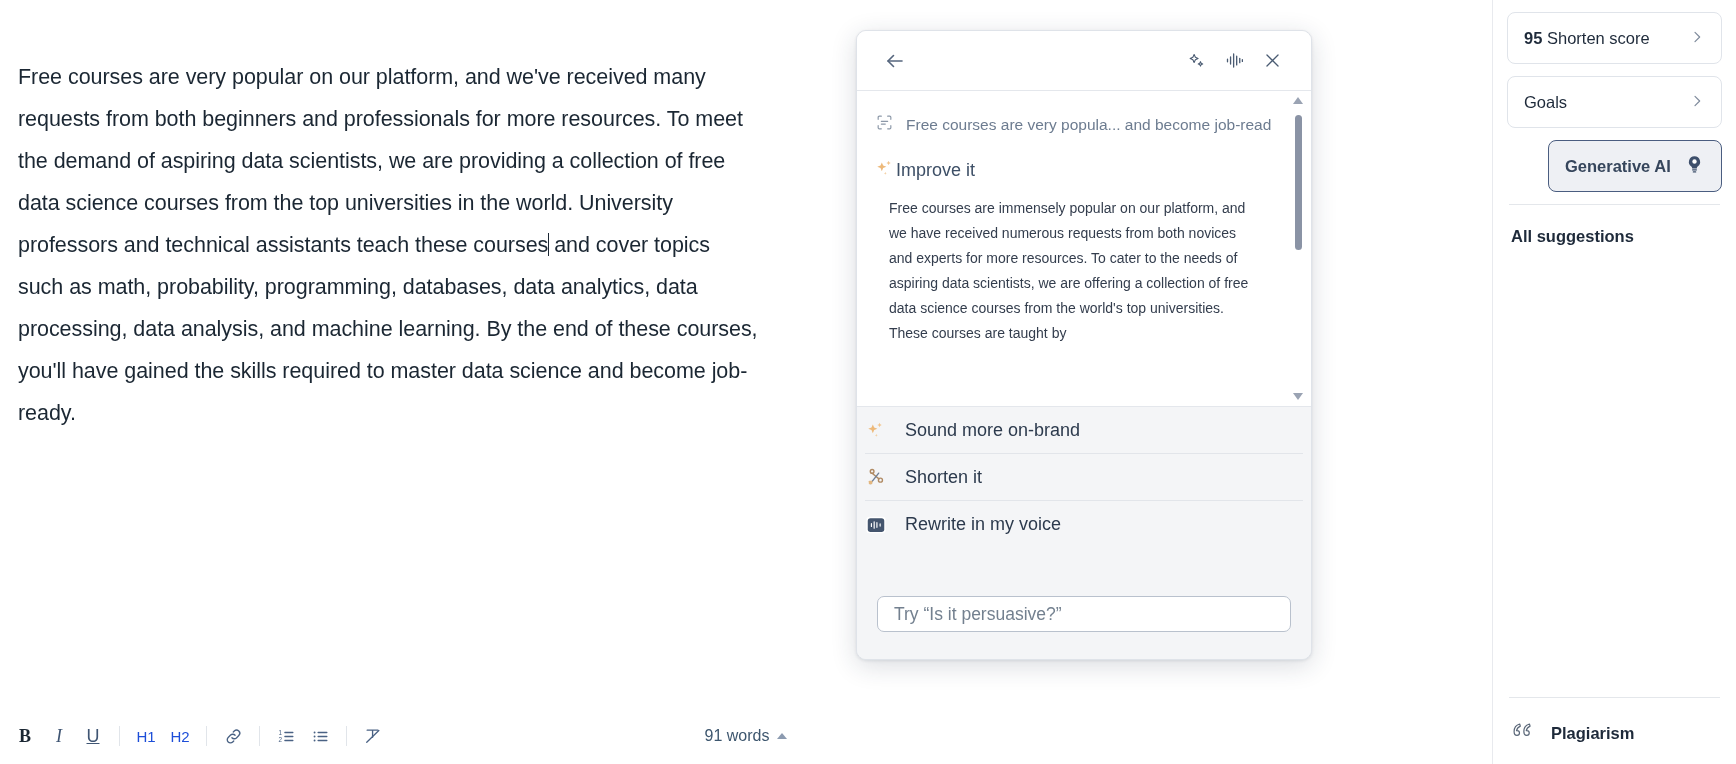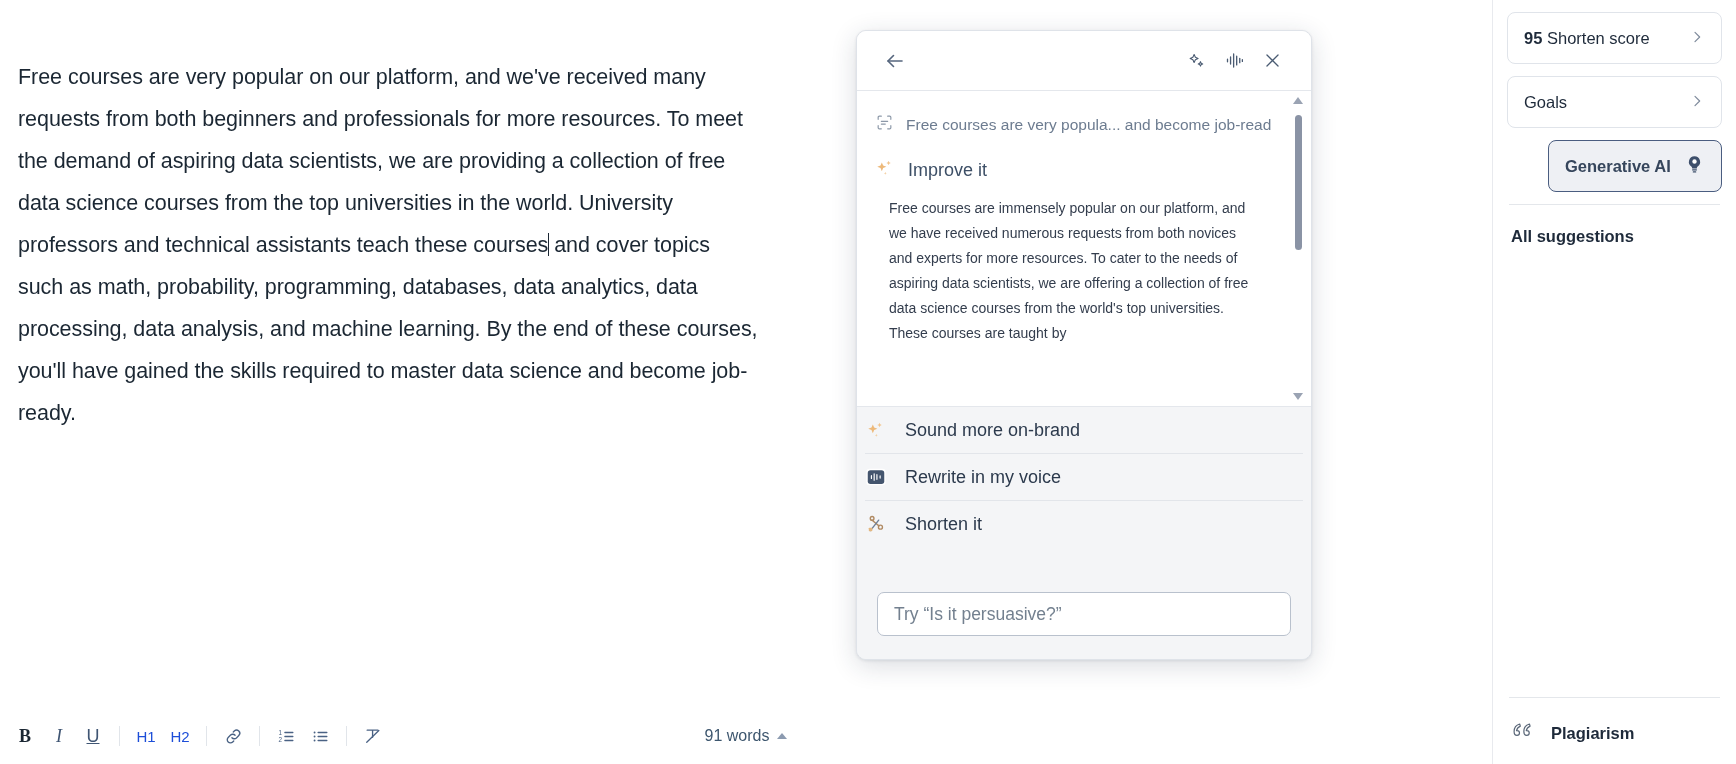--- a/index.html
+++ b/index.html
@@ -145,21 +145,20 @@
   }
   .src-text {
     font-size: 15.5px;
     color: #6d7c90;
     white-space: nowrap;
     overflow: hidden;
   }
   .improve-row {
     display: flex;
     align-items: center;
-    gap: 12px;
     margin-bottom: 13px;
   }
   .improve-label {
     font-size: 18px;
     color: #3d4f66;
   }
   .sugg-text {
     font-size: 14px;
     line-height: 25px;
     color: #333d4d;
@@ -224,21 +223,21 @@
   
   .prompt-wrap {
     flex: 0 0 76px;
     background: #f4f5f7;
     display: flex;
     align-items: center;
     padding: 0 20px 14px 20px;
   }
   .prompt-box {
     width: 100%;
-    height: 44px;
+    height: 36px;
     background: #ffffff;
     border: 1px solid #b9c1cd;
     border-radius: 7px;
     display: flex;
     align-items: center;
     padding: 0 16px;
   }
   .prompt-box input {
     border: none; outline: none;
     width: 100%;
@@ -444,48 +443,48 @@
 
         <div class="action-row">
           <span class="act-ico">
             <svg width="21" height="21" viewBox="0 0 24 24" fill="none">
               <path d="M7.8 5l1.5 3.6L13 10l-3.7 1.4L7.8 15l-1.5-3.6L2.6 10l3.7-1.4z" fill="#edb97a"></path>
               <path d="M15.5 3.2l.75 1.75L18 5.7l-1.75.75L15.5 8.2l-.75-1.75L13 5.7l1.75-.75z" fill="#f1c58f"></path>
               <path d="M11.8 15.8l.5 1.2 1.2.5-1.2.5-.5 1.2-.5-1.2-1.2-.5 1.2-.5z" fill="#f3cfa2"></path>
             </svg>
           </span>
           <span class="action-label">Sound more on-brand</span>
+        </div>
+
+        <div class="action-row">
+          <span class="act-ico">
+            <svg width="21" height="21" viewBox="0 0 24 24" fill="none" stroke="#b08a63" stroke-width="1.6" stroke-linecap="round">
+              <circle cx="7" cy="5" r="2.1" fill="none"></circle>
+              <circle cx="16.5" cy="15" r="2.3" fill="none"></circle>
+              <path d="M7 7.2L14.8 13.6"></path>
+              <path d="M5 19l9.5-12" stroke="#6f7f96"></path>
+              <rect x="3.2" y="15.6" width="4" height="4" rx="0.8" fill="#e3b780" stroke="none"></rect>
+            </svg>
+          </span>
+          <span class="action-label">Shorten it</span>
         </div>
 
         <div class="action-row">
           <span class="act-ico">
             <svg width="22" height="22" viewBox="0 0 24 24">
               <rect x="1.5" y="3" width="21" height="18" rx="3.5" fill="#ffffff"></rect>
               <rect x="3" y="4.5" width="18" height="15" rx="3" fill="#44556e"></rect>
               <g stroke="#ffffff" stroke-width="1.3" stroke-linecap="round">
                 <path d="M7 10.5v3M10 8.5v7M13 9.5v5M16.5 10.8v2.4"></path>
               </g>
             </svg>
           </span>
           <span class="action-label">Rewrite in my voice</span>
         </div>
 
-        <div class="action-row">
-          <span class="act-ico">
-            <svg width="21" height="21" viewBox="0 0 24 24" fill="none" stroke="#b08a63" stroke-width="1.6" stroke-linecap="round">
-              <circle cx="7" cy="5" r="2.1" fill="none"></circle>
-              <circle cx="16.5" cy="15" r="2.3" fill="none"></circle>
-              <path d="M7 7.2L14.8 13.6"></path>
-              <path d="M5 19l9.5-12" stroke="#6f7f96"></path>
-              <rect x="3.2" y="15.6" width="4" height="4" rx="0.8" fill="#e3b780" stroke="none"></rect>
-            </svg>
-          </span>
-          <span class="action-label">Shorten it</span>
-        </div>
-
       </div>
 
       <div class="prompt-wrap">
         <div class="prompt-box">
           <input type="text" placeholder="Try “Is it persuasive?”" style="">
         </div>
       </div>
 
     </div>
   </div>

